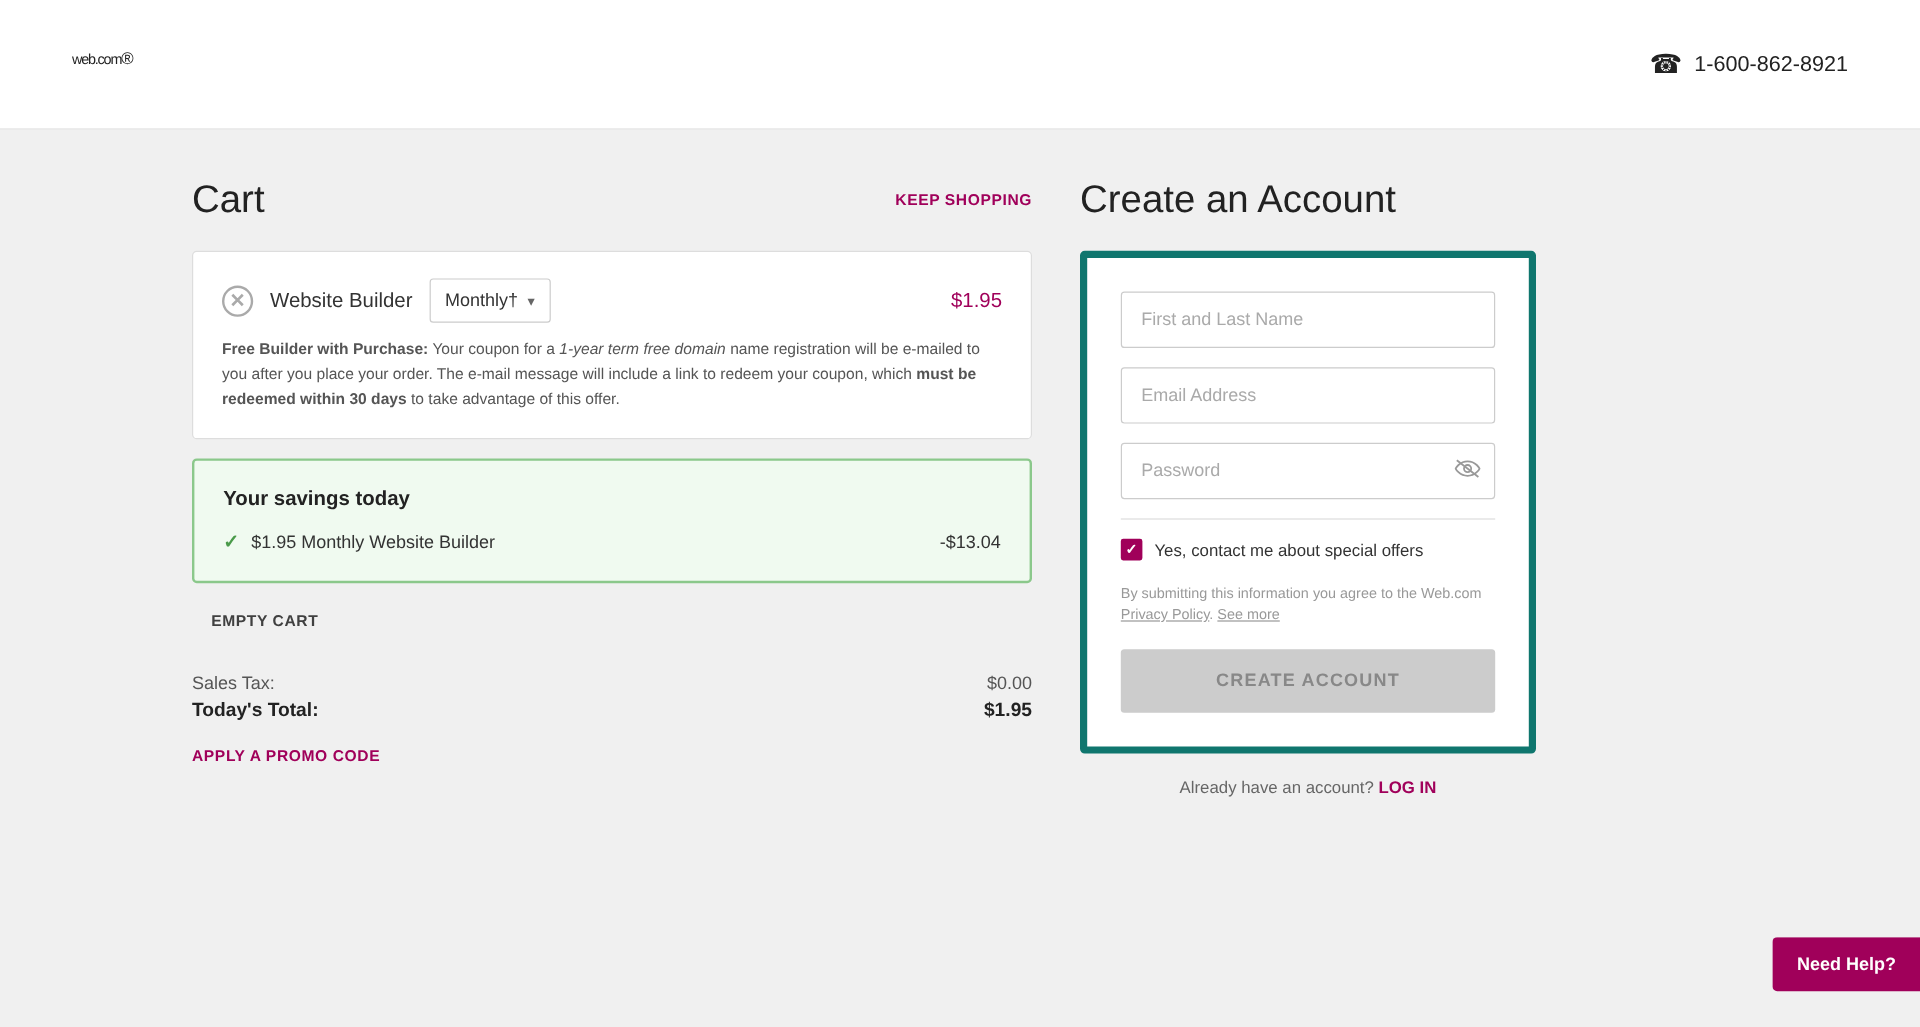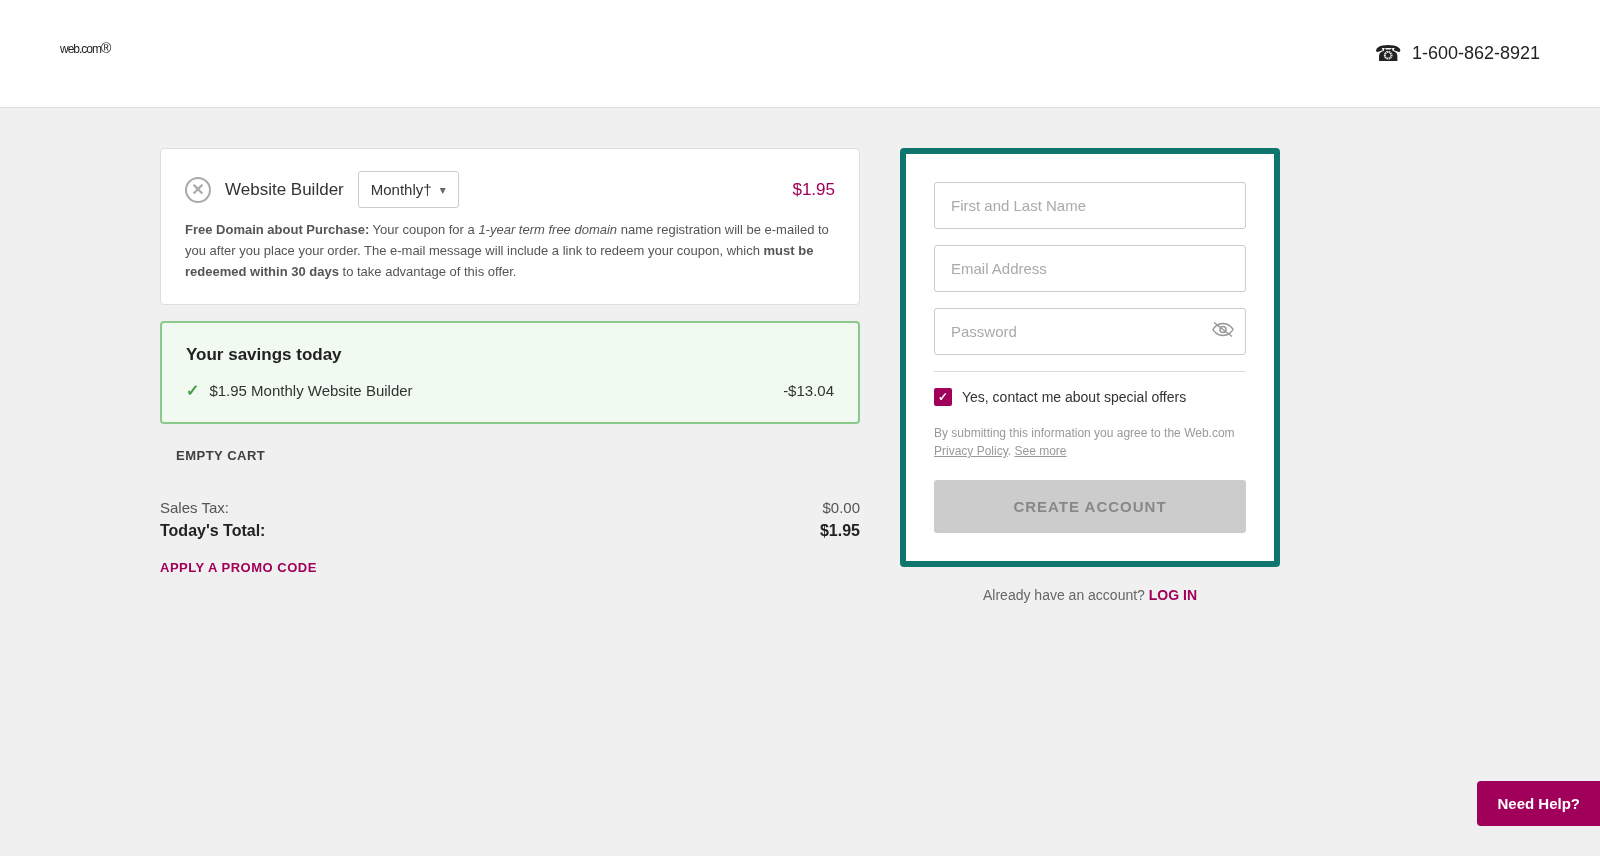--- a/index.html
+++ b/index.html
@@ -355,35 +355,39 @@
   </div>
   <div class="phone-area">
     <span class="phone-icon">☎</span>
     <span class="phone-number">1-600-862-8921</span>
   </div>
 </div>
 
 <div class="main-content">
 
   <div class="cart-section">
+    <div class="cart-header">
+      <h1 class="cart-title">Cart</h1>
+      <a class="keep-shopping">KEEP SHOPPING</a>
+    </div>
 
     <div class="cart-item-card">
       <div class="cart-item-top">
         <div class="cart-item-left">
           <div class="remove-icon">✕</div>
           <span class="item-name">Website Builder</span>
           <div class="billing-dropdown">
             <span>Monthly†</span>
             <span class="chevron">▾</span>
           </div>
         </div>
         <span class="item-price">$1.95</span>
       </div>
       <p class="free-domain-text">
-        <strong>Free Domain about Purchase:</strong><span> Your coupon for a </span><em>1-year term free domain</em><span> name registration will be e-mailed to you after you place your order. The e-mail message will include a link to redeem your coupon, which </span><strong>must be redeemed within 30 days</strong><span> to take advantage of this offer.</span>
+        <strong>Free Builder with Purchase:</strong><span> Your coupon for a </span><em>1-year term free domain</em><span> name registration will be e-mailed to you after you place your order. The e-mail message will include a link to redeem your coupon, which </span><strong>must be redeemed within 30 days</strong><span> to take advantage of this offer.</span>
       </p>
     </div>
 
     <div class="savings-box">
       <div class="savings-title">Your savings today</div>
       <div class="savings-row">
         <div class="savings-left">
           <span class="check-icon">✓</span>
           <span>$1.95 Monthly Website Builder</span>
         </div>
@@ -401,20 +405,21 @@
       <div class="totals-row bold">
         <span>Today's Total:</span>
         <span>$1.95</span>
       </div>
     </div>
 
     <div class="apply-promo">APPLY A PROMO CODE</div>
   </div>
 
   <div class="account-section">
+    <h2 class="account-title">Create an Account</h2>
     <div class="account-card">
       <input class="form-input" type="text" placeholder="First and Last Name" style="">
       <input class="form-input" type="email" placeholder="Email Address" style="">
       <div class="password-wrapper">
         <input class="form-input" type="password" placeholder="Password" style="">
         <span class="toggle-password">
           
           <svg width="22" height="16" viewBox="0 0 22 16" fill="none" xmlns="http://www.w3.org/2000/svg">
             <path d="M1 8C1 8 4 2 11 2C18 2 21 8 21 8C21 8 18 14 11 14C4 14 1 8 1 8Z" stroke="#999" stroke-width="1.5" fill="none"></path>
             <circle cx="11" cy="8" r="3" stroke="#999" stroke-width="1.5" fill="none"></circle>

